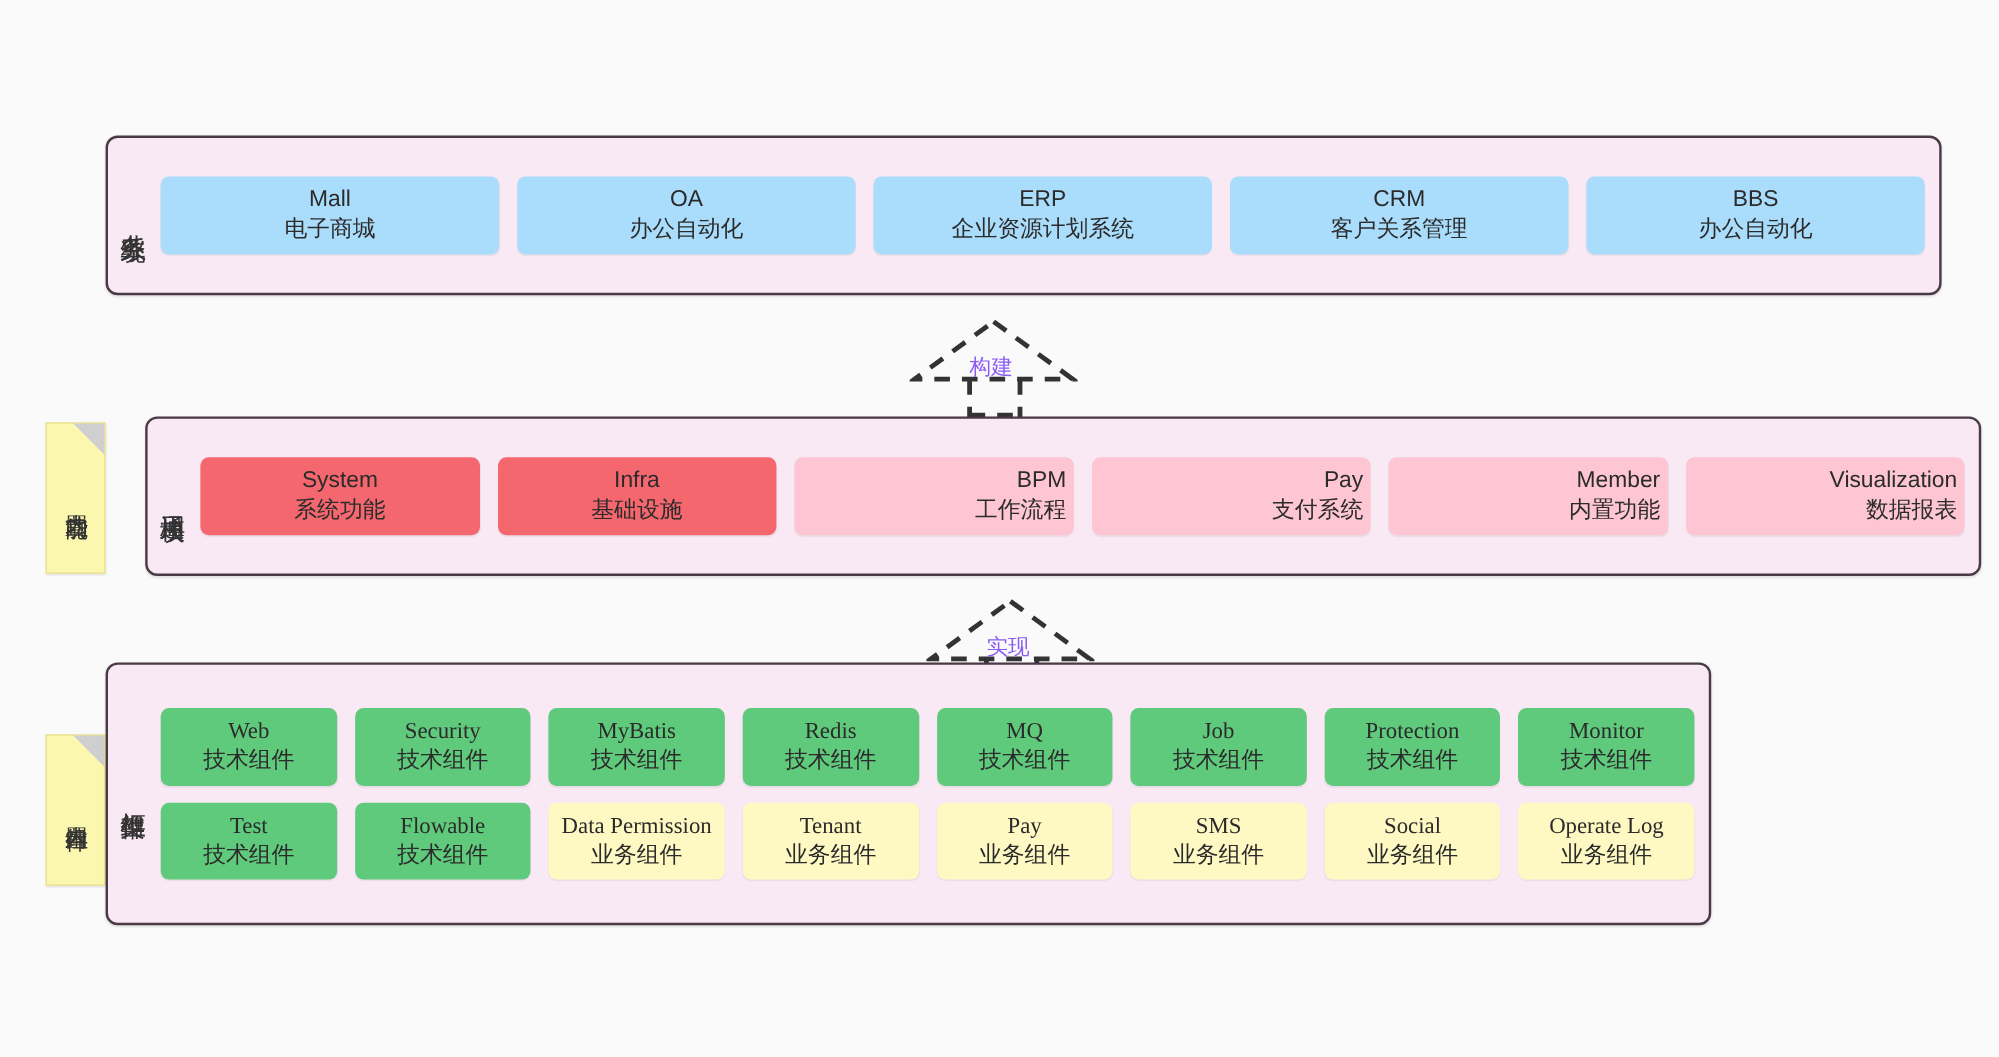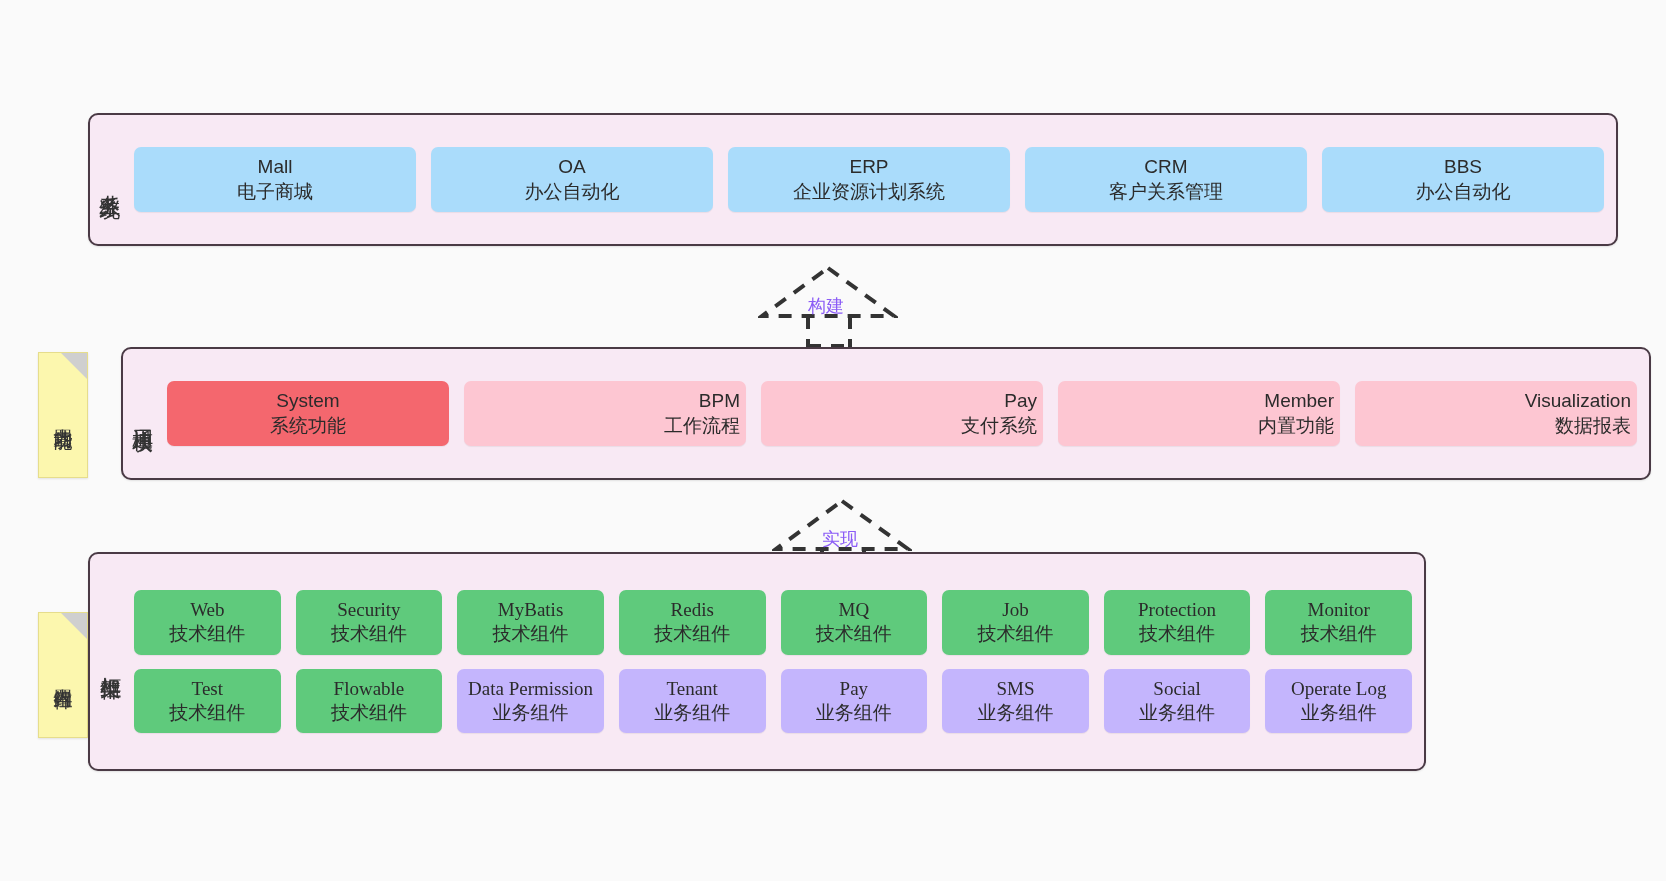--- a/index.html
+++ b/index.html
@@ -82,21 +82,21 @@
     box-shadow: 0 1px 1px rgba(0,0,0,0.06);
   }
   .card .card-name { display: block; }
   .card .card-sub  { display: block; }
 
   
   .c-blue        { background: #aadcfb; }
   .c-red         { background: #f4676e; }
   .c-pink        { background: #fdc6d2; align-items: flex-end; }
   .c-green       { background: #5fca7c; }
-  .c-green-light { background: #c4b5fd; }
+  .c-green-light { background: #fef9c3; }
 
   
   .note {
     position: absolute;
     box-sizing: border-box;
     background: #fcf7ae;
     border: 1px solid #e6dd8c;
     display: flex;
     align-items: center;
     justify-content: center;
@@ -183,20 +183,24 @@
   </div>
 
   <div class="section" id="section-common" style="left:88px; top:347px; width:1530px; height:133px;margin-left:33px;">
     <div class="section-title">通用模块</div>
     <div class="cards">
       <div class="card-row">
         <div class="card c-red">
           <span class="card-name">System</span>
           <span class="card-sub">系统功能</span>
         </div>
+        <div class="card c-red">
+          <span class="card-name">Infra</span>
+          <span class="card-sub">基础设施</span>
+        </div>
         <div class="card c-pink">
           <span class="card-name">BPM</span>
           <span class="card-sub">工作流程</span>
         </div>
         <div class="card c-pink">
           <span class="card-name">Pay</span>
           <span class="card-sub">支付系统</span>
         </div>
         <div class="card c-pink">
           <span class="card-name">Member</span>

